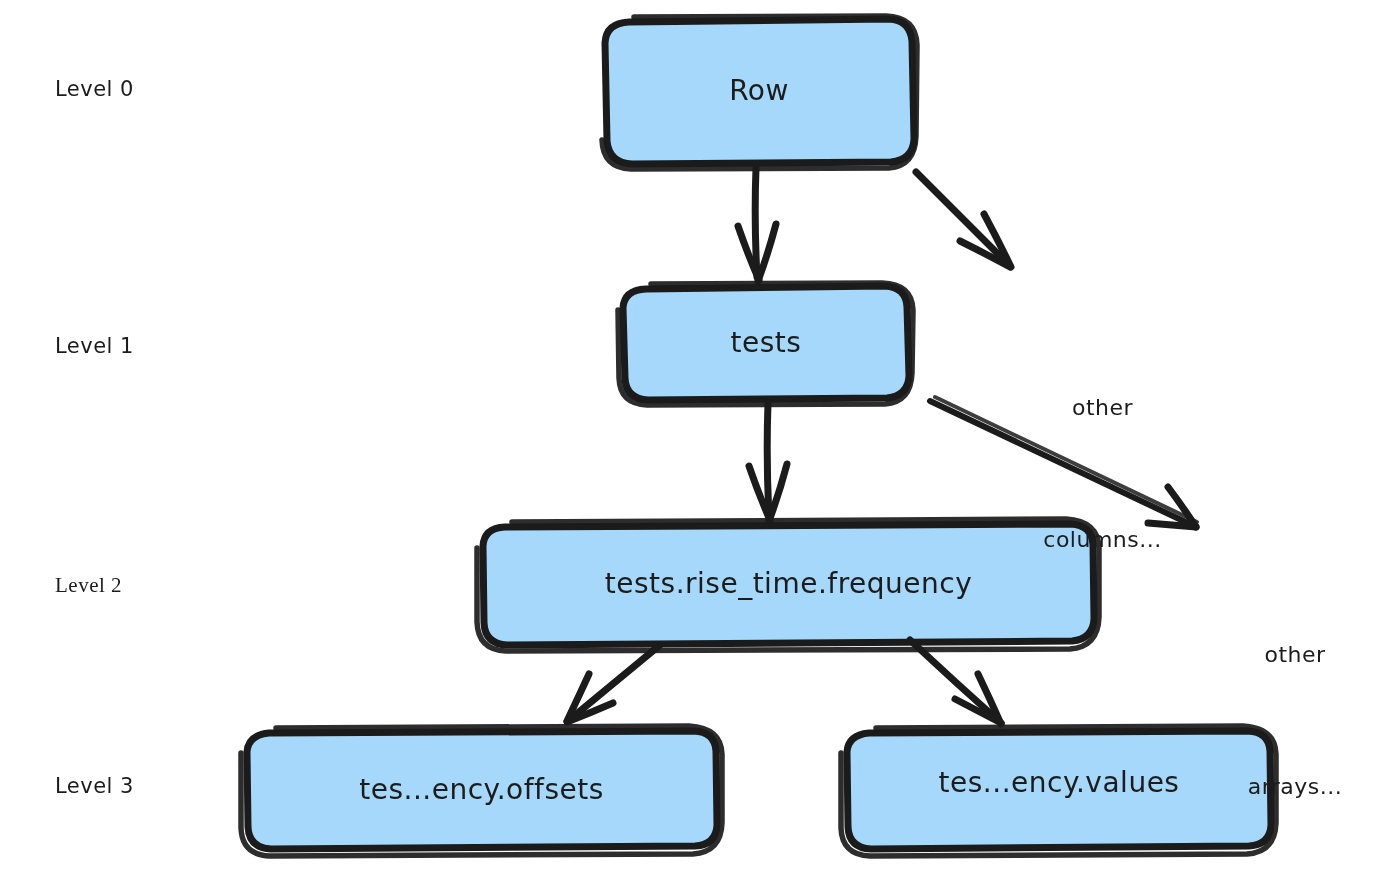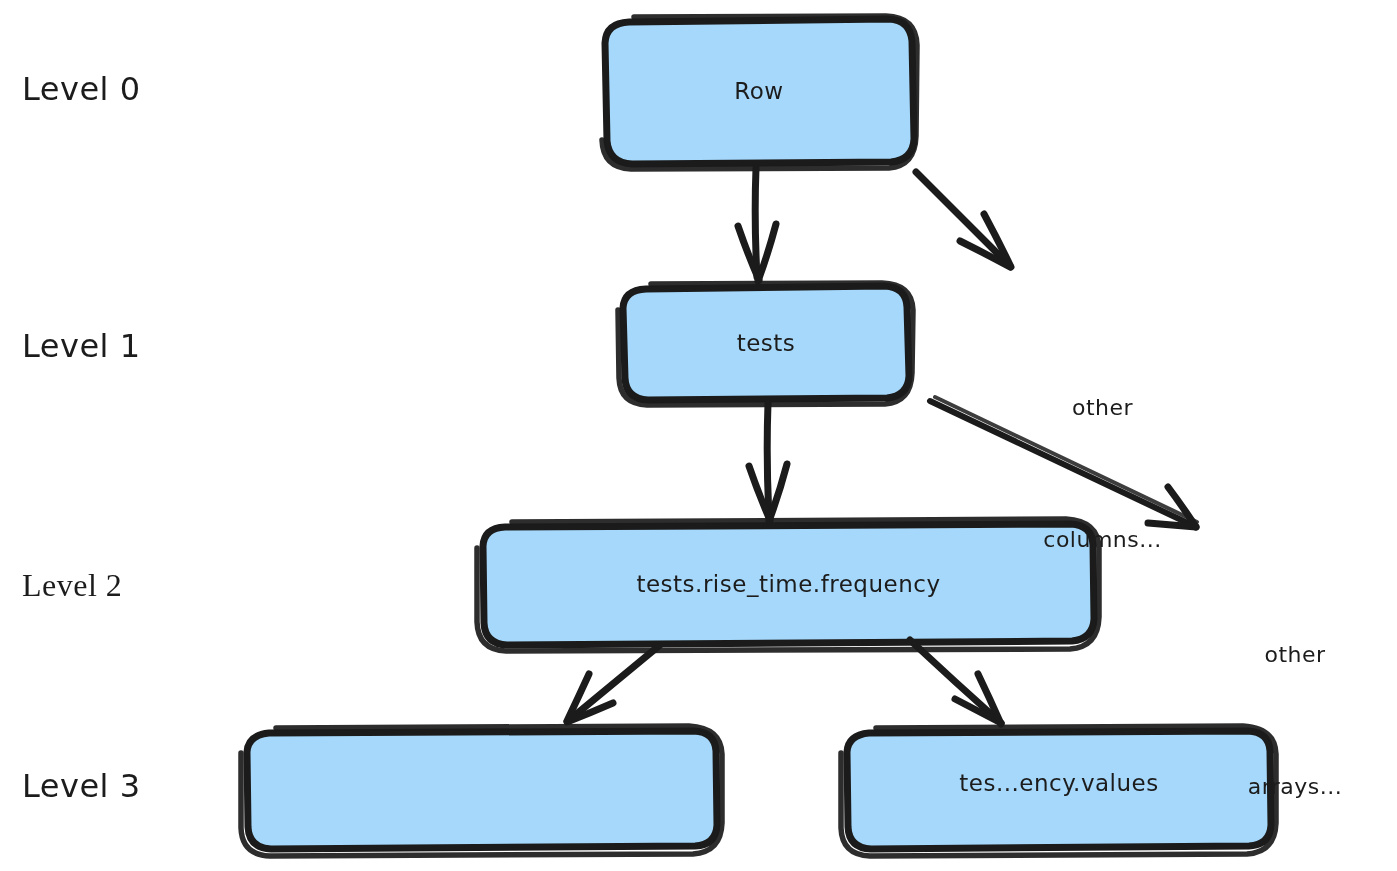--- a/index.html
+++ b/index.html
@@ -31,26 +31,27 @@
   .note-text {
     position: absolute;
     color: #1c1c1c;
     white-space: pre;
     text-align: center;
     font-family: "DejaVu Sans", sans-serif;
     font-weight: 400;
     letter-spacing: 0.5px;
   }
   .level-label {
-    font-size: 32px;
+    font-size: 21px;
     line-height: 38px;
     text-align: right;
+    margin-left: 33px;
   }
   .node-label {
-    font-size: 23px;
+    font-size: 28px;
     line-height: 38px;
     left: 0;
     width: 100%;
   }
   .node-wrap {
     position: absolute;
     display: flex;
     align-items: center;
     justify-content: center;
   }
@@ -146,20 +147,23 @@
   </div>
 
   <div class="node-wrap" style="left:481px; top:522px; width:615px; height:124px;">
     <div class="node-text node-label">tests.rise_time.frequency</div>
   </div>
 
   <div class="node-wrap" style="left:621px; top:284px; width:290px; height:117px;">
     <div class="node-text node-label">tests</div>
   </div>
 
+  <div class="node-wrap" style="left:245px; top:729px; width:473px; height:121px;">
+    <div class="node-text node-label">tes...ency.offsets</div>
+  </div>
 
   <div class="node-wrap" style="left:845px; top:729px; width:428px; height:107px;">
     <div class="node-text node-label">tes...ency.values</div>
   </div>
 
   <div class="note-text note" style="left:1000px; top:298px; width:205px;">
     <div>other</div>
     <div>columns...</div>
   </div>
 

